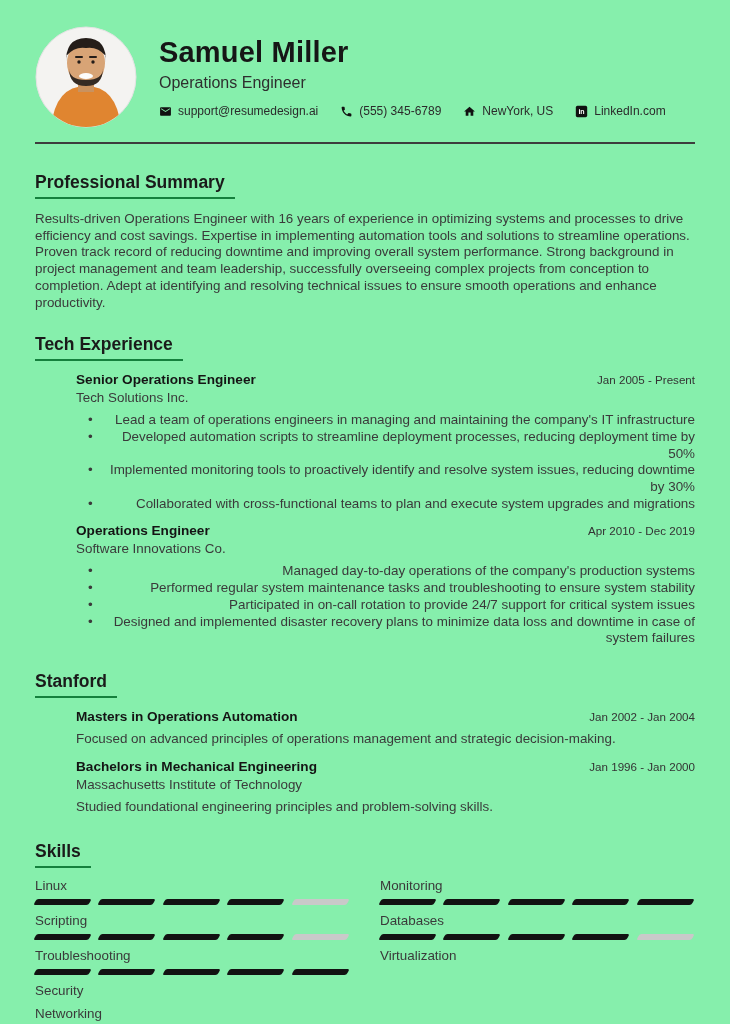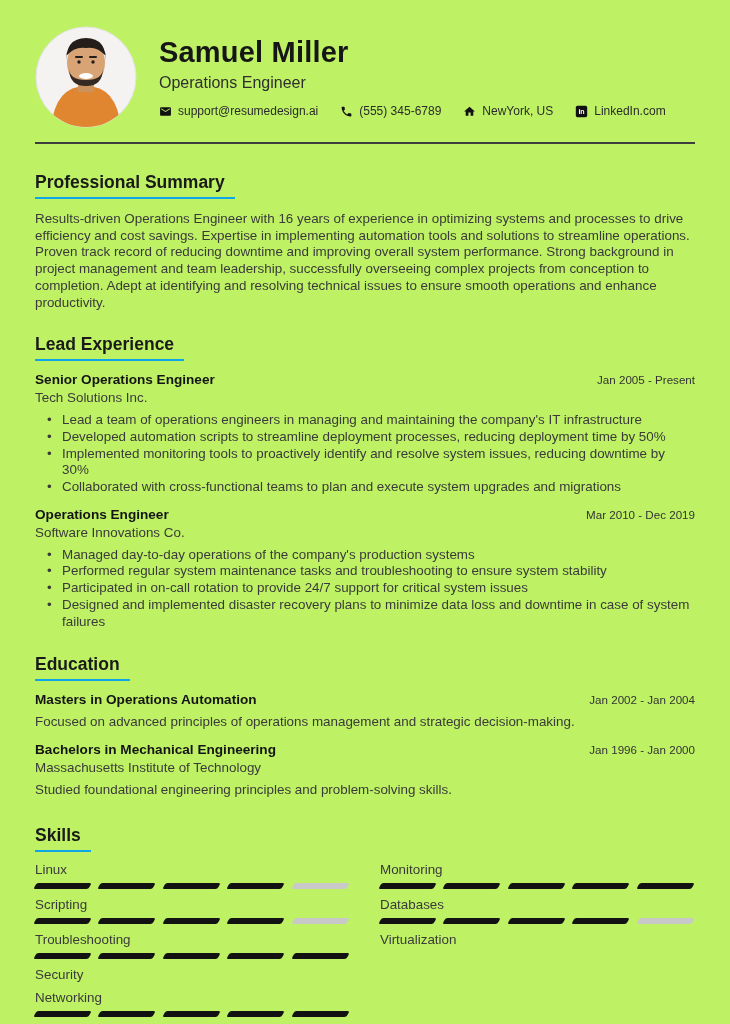--- a/index.html
+++ b/index.html
@@ -1,46 +1,46 @@
 <!DOCTYPE html>
 <html><head>
 <meta charset="utf-8">
 <style>
   * { margin:0; padding:0; box-sizing:border-box; }
   html,body { width:730px; height:1024px; background:#ffffff; overflow:hidden; }
   body { font-family:"Liberation Sans", sans-serif; color:#3c3c3c; }
-  .page { width:730px; height:1024px; padding:0 35px; background:#bef264; }
+  .page { width:730px; height:1024px; padding:0 35px; background:#86efac; }
 
   
   .header { display:flex; align-items:center; padding-top:26px; }
   .avatar { width:102px; height:102px; flex:0 0 102px; }
   .header-text { margin-left:22px; }
   .name { font-size:29px; font-weight:700; color:#161616; letter-spacing:.2px; }
   .job-title { font-size:16px; color:#2e2e2e; margin-top:5px; }
   .contact-row { display:flex; align-items:flex-start; margin-top:12px; }
   .contact-item { display:flex; align-items:center; margin-right:22px; font-size:12px; color:#2b2b2b; }
   .contact-item .cicon { width:13px; height:13px; margin-right:6px; display:inline-flex; }
   .contact-item svg { width:13px; height:13px; fill:#111; }
   .separator { height:2px; background:#3d3d3d; margin-top:14px; }
 
   
   .sec-heading { font-size:17.5px; font-weight:700; color:#1a1a1a; display:inline-block;
-                 border-bottom:2px solid #0ea5e9; padding:0 10px 4px 0; }
+                 border-bottom:2px solid #15803d; padding:0 10px 4px 0; }
   .summary-sec { margin-top:28px; }
   .body-text { font-size:13.4px; line-height:16.7px; color:#3a3a3a; }
   .summary-text { margin-top:12px; }
 
   .exp-sec { margin-top:23px; }
-  .entry { margin-top:11px; }
+  .entry { margin-top:11px;margin-left:41px; }
   .entry-head { display:flex; justify-content:space-between; align-items:baseline; }
   .entry-title { font-size:13.6px; font-weight:700; color:#141414; }
   .entry-dates { font-size:11.6px; color:#333; white-space:nowrap; }
   .entry-sub { font-size:13.4px; color:#3a3a3a; margin-top:3px; }
   ul.bullets { list-style:none; margin-top:7px; }
-  ul.bullets li { position:relative; padding-left:27px; font-size:13.4px; line-height:16.7px; color:#3a3a3a; }
+  ul.bullets li { position:relative; padding-left:27px; font-size:13.4px; line-height:16.7px; color:#3a3a3a;text-align:right; }
   ul.bullets li::before { content:"•"; position:absolute; left:12px; top:0; color:#3a3a3a; }
   .entry-desc { margin-top:7px; }
 
   .edu-sec { margin-top:24px; }
   .skills-sec { margin-top:26px; }
   .skills-grid { display:grid; grid-template-columns:1fr 1fr; column-gap:30px;
                  grid-auto-flow:column; grid-template-rows:repeat(5,auto); margin-top:10px; }
   .skill-item { margin-bottom:8px; }
   .skill-name { font-size:13.4px; color:#3a3a3a; }
   .skill-bar { display:flex; margin-top:6px; }
@@ -118,53 +118,53 @@
     </div>
   </div>
   <div class="separator"></div>
 
   <div class="summary-sec">
     <div class="sec-heading">Professional Summary</div>
     <p class="body-text summary-text">Results-driven Operations Engineer with 16 years of experience in optimizing systems and processes to drive efficiency and cost savings. Expertise in implementing automation tools and solutions to streamline operations. Proven track record of reducing downtime and improving overall system performance. Strong background in project management and team leadership, successfully overseeing complex projects from conception to completion. Adept at identifying and resolving technical issues to ensure smooth operations and enhance productivity.</p>
   </div>
 
   <div class="exp-sec">
-    <div class="sec-heading">Lead Experience</div>
+    <div class="sec-heading">Tech Experience</div>
 
     <div class="entry">
       <div class="entry-head">
         <span class="entry-title">Senior Operations Engineer</span>
         <span class="entry-dates">Jan 2005 - Present</span>
       </div>
       <div class="entry-sub">Tech Solutions Inc.</div>
       <ul class="bullets">
         <li>Lead a team of operations engineers in managing and maintaining the company's IT infrastructure</li>
         <li>Developed automation scripts to streamline deployment processes, reducing deployment time by 50%</li>
         <li>Implemented monitoring tools to proactively identify and resolve system issues, reducing downtime by 30%</li>
         <li>Collaborated with cross-functional teams to plan and execute system upgrades and migrations</li>
       </ul>
     </div>
 
     <div class="entry">
       <div class="entry-head">
         <span class="entry-title">Operations Engineer</span>
-        <span class="entry-dates">Mar 2010 - Dec 2019</span>
+        <span class="entry-dates">Apr 2010 - Dec 2019</span>
       </div>
       <div class="entry-sub">Software Innovations Co.</div>
       <ul class="bullets">
         <li>Managed day-to-day operations of the company's production systems</li>
         <li>Performed regular system maintenance tasks and troubleshooting to ensure system stability</li>
         <li>Participated in on-call rotation to provide 24/7 support for critical system issues</li>
         <li>Designed and implemented disaster recovery plans to minimize data loss and downtime in case of system failures</li>
       </ul>
     </div>
   </div>
 
   <div class="edu-sec">
-    <div class="sec-heading">Education</div>
+    <div class="sec-heading">Stanford</div>
 
     <div class="entry">
       <div class="entry-head">
         <span class="entry-title">Masters in Operations Automation</span>
         <span class="entry-dates">Jan 2002 - Jan 2004</span>
       </div>
       <p class="body-text entry-desc">Focused on advanced principles of operations management and strategic decision-making.</p>
     </div>
 
     <div class="entry">

